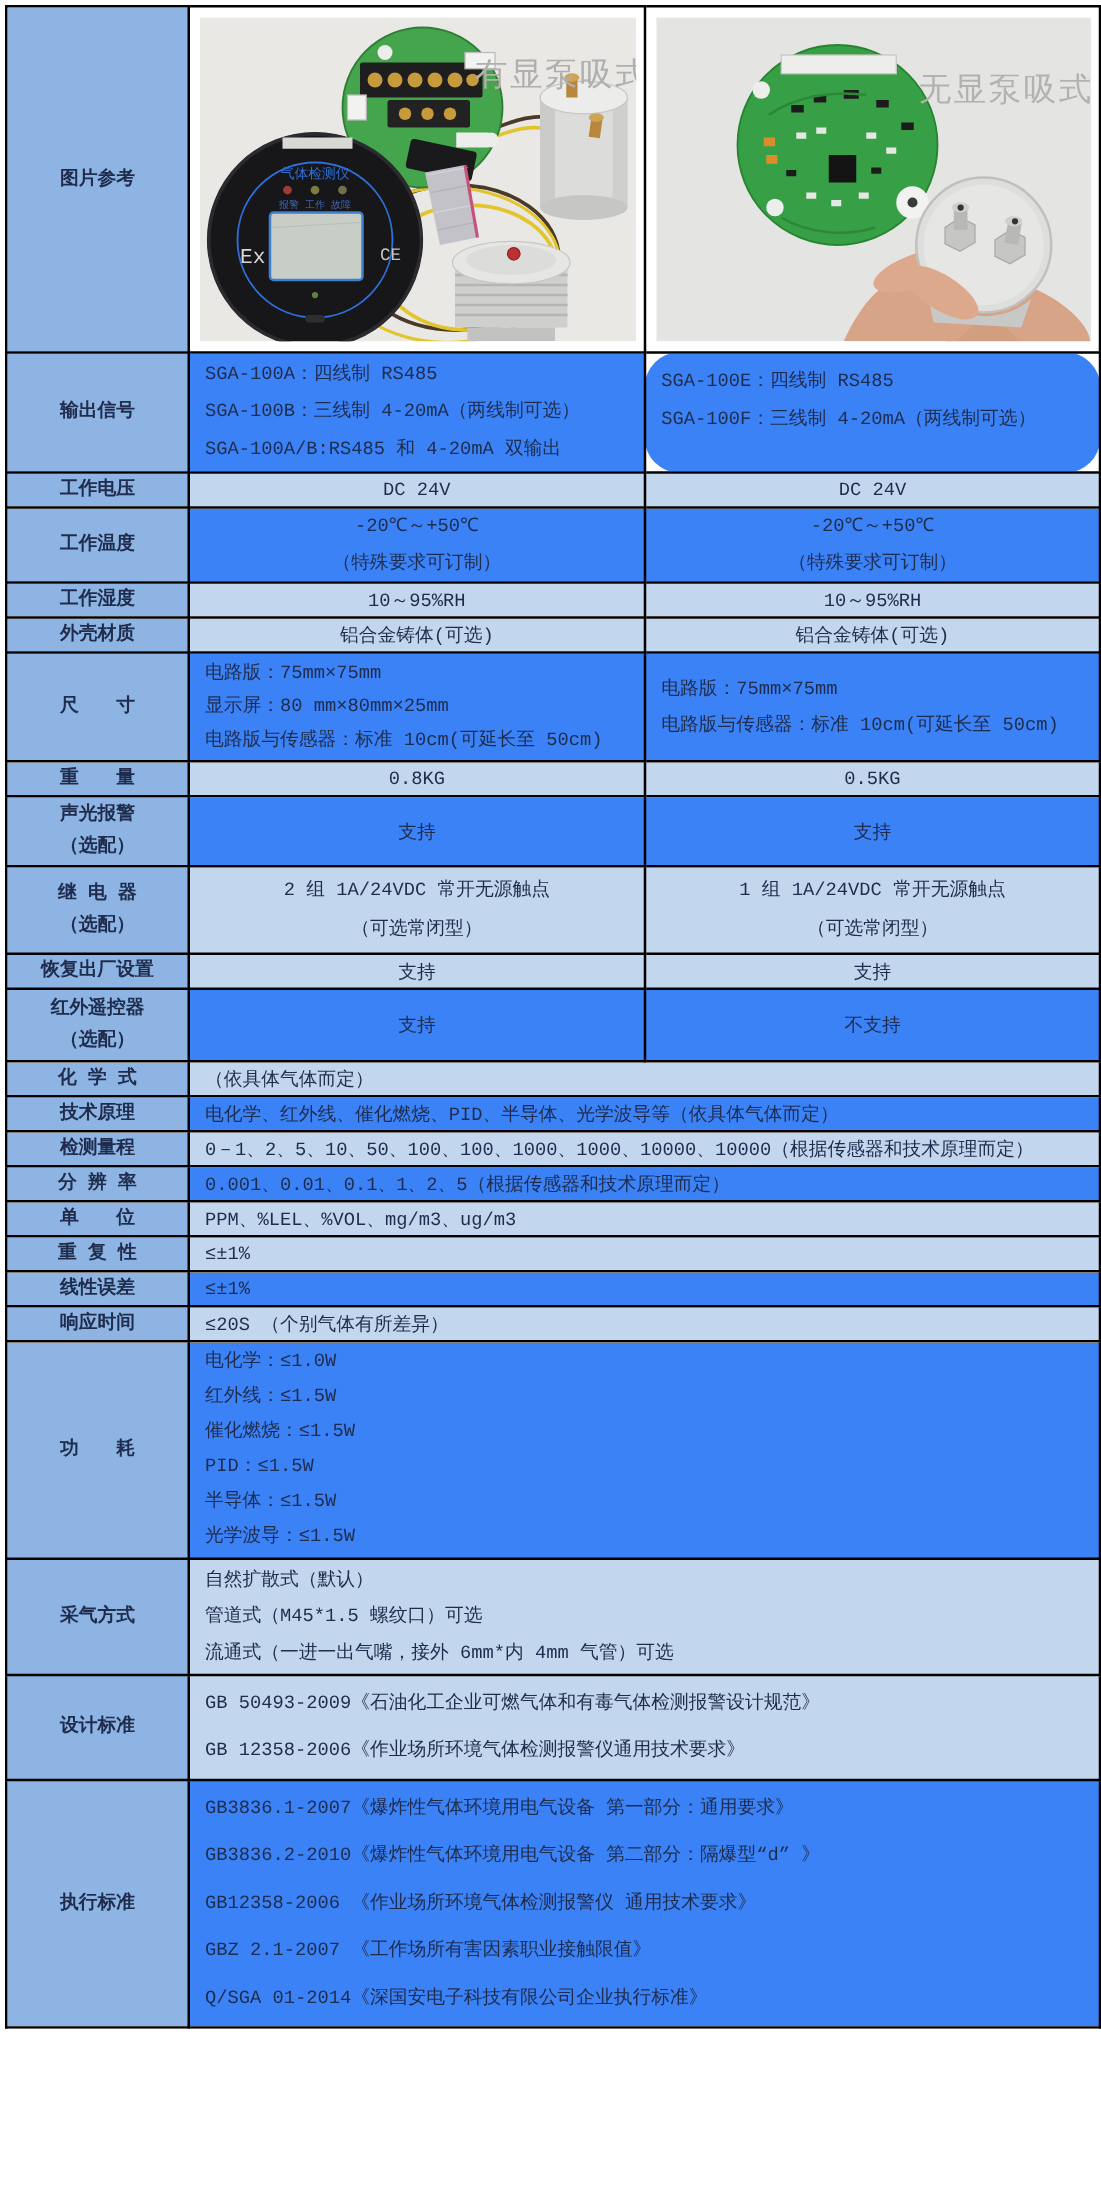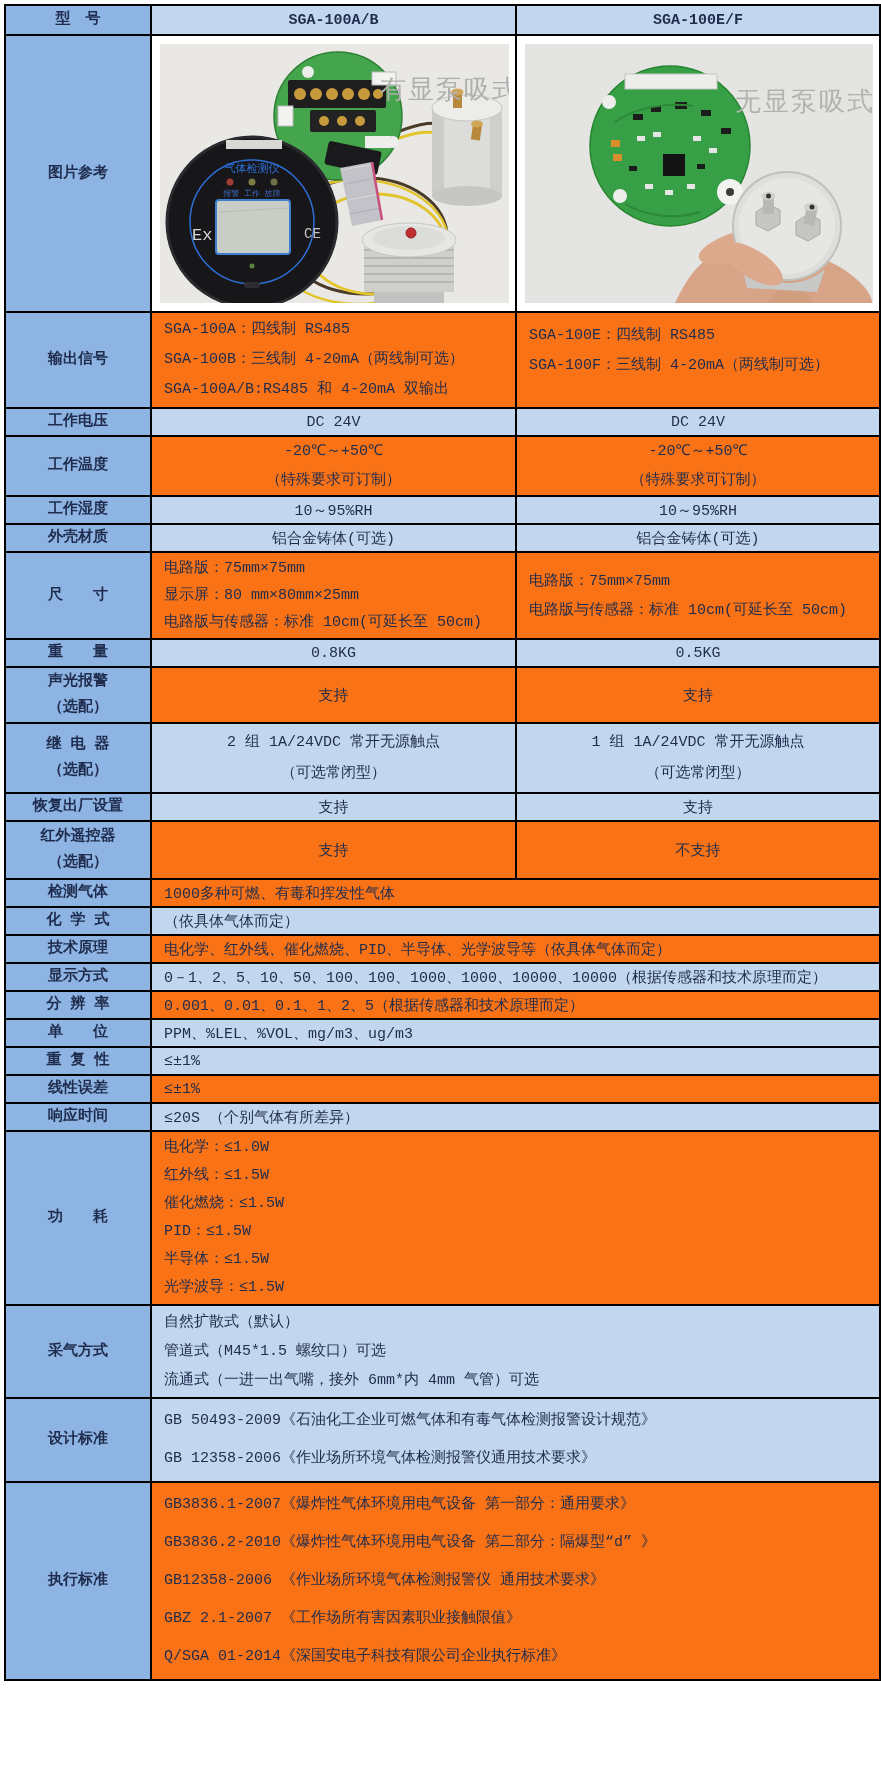--- a/index.html
+++ b/index.html
@@ -2,21 +2,21 @@
 <html><head>
 <meta charset="utf-8">
 <style>
   html,body{margin:0;padding:0;background:#ffffff;}
   body{font-family:"Liberation Mono","DejaVu Sans Mono",monospace;color:#1f2c4d;}
   .wrap{padding:4px 0 0 4px;width:877px;}
   table{border-collapse:collapse;table-layout:fixed;width:875px;}
   td{border:2px solid #000000;font-size:15px;vertical-align:middle;padding:0;overflow:hidden;}
   td.lbl{background:#8DB4E2;font-weight:bold;text-align:center;line-height:26px;}
   .bgA{background:#C2D6EE;}
-  .bgB{background:#f97316;}
+  .bgB{background:#3b82f6;}
   .c{text-align:center;}
   .l{text-align:left;padding-left:12px;}
   .photo{background:#ffffff;padding:8px;}
   .photo svg{display:block;}
   .hdr{font-weight:bold;text-align:center;}
   .lh27 div{line-height:27px;}
   .lh28 div{line-height:28px;}
   .lh29 div{line-height:29px;}
   .lh30 div{line-height:30px;}
   .lh31 div{line-height:31px;}
@@ -28,25 +28,20 @@
 
 <div class="wrap">
 <table>
 <colgroup>
         <col style="width:146px">
         <col style="width:365px">
         <col style="width:364px">
       </colgroup>
 
 <tbody>
-        <tr style="height:30px">
-  <td class="lbl">型　号</td>
-  <td class="hdr bgA">SGA-100A/B</td>
-  <td class="hdr bgA">SGA-100E/F</td>
-</tr>
 
 <tr style="height:275px">
   <td class="lbl">图片参考</td>
   <td class="photo">
     <svg viewBox="0 0 349 259" width="349" height="259" preserveAspectRatio="none">
       <rect x="0" y="0" width="349" height="259" fill="#E9E8E5"></rect>
 
       <ellipse cx="205" cy="192" rx="82" ry="58" fill="none" stroke="#4A3A28" stroke-width="3"></ellipse>
       <ellipse cx="215" cy="200" rx="70" ry="50" fill="none" stroke="#E2C52C" stroke-width="3"></ellipse>
       <ellipse cx="198" cy="198" rx="90" ry="62" fill="none" stroke="#E2C52C" stroke-width="2.5"></ellipse>
@@ -195,21 +190,21 @@
 </tr>
 
 
 <tr style="height:92px">
   <td class="lbl">输出信号</td>
   <td class="l bgB lh30 padv">
     <div>SGA-100A：四线制 RS485</div>
     <div>SGA-100B：三线制 4-20mA（两线制可选）</div>
     <div>SGA-100A/B:RS485 和 4-20mA 双输出</div>
   </td>
-  <td class="l bgB lh30 padv" style="vertical-align:top;padding-top:8px;">
+  <td class="l bgB lh30 padv" style="vertical-align:top;padding-top:8px;border-radius:27px;">
     <div>SGA-100E：四线制 RS485</div>
     <div>SGA-100F：三线制 4-20mA（两线制可选）</div>
   </td>
 </tr>
 
 <tr style="height:16px">
   <td class="lbl">工作电压</td>
   <td class="c bgA">DC 24V</td>
   <td class="c bgA">DC 24V</td>
 </tr>
@@ -291,33 +286,29 @@
 <tr style="height:58px">
   <td class="lbl">
     <div>红外遥控器</div>
     <div>（选配）</div>
   </td>
   <td class="c bgB">支持</td>
   <td class="c bgB">不支持</td>
 </tr>
 
 <tr style="height:28px">
-  <td class="lbl">检测气体</td>
-  <td class="l bgB" colspan="2">1000多种可燃、有毒和挥发性气体</td>
-</tr>
-<tr style="height:28px">
   <td class="lbl">化 学 式</td>
   <td class="l bgA" colspan="2">（依具体气体而定）</td>
 </tr>
 <tr style="height:28px">
   <td class="lbl">技术原理</td>
   <td class="l bgB" colspan="2">电化学、红外线、催化燃烧、PID、半导体、光学波导等（依具体气体而定）</td>
 </tr>
 <tr style="height:28px">
-  <td class="lbl">显示方式</td>
+  <td class="lbl">检测量程</td>
   <td class="l bgA" colspan="2">0－1、2、5、10、50、100、100、1000、1000、10000、10000（根据传感器和技术原理而定）</td>
 </tr>
 <tr style="height:28px">
   <td class="lbl">分 辨 率</td>
   <td class="l bgB" colspan="2">0.001、0.01、0.1、1、2、5（根据传感器和技术原理而定）</td>
 </tr>
 <tr style="height:28px">
   <td class="lbl">单　　位</td>
   <td class="l bgA" colspan="2">PPM、%LEL、%VOL、mg/m3、ug/m3</td>
 </tr>

